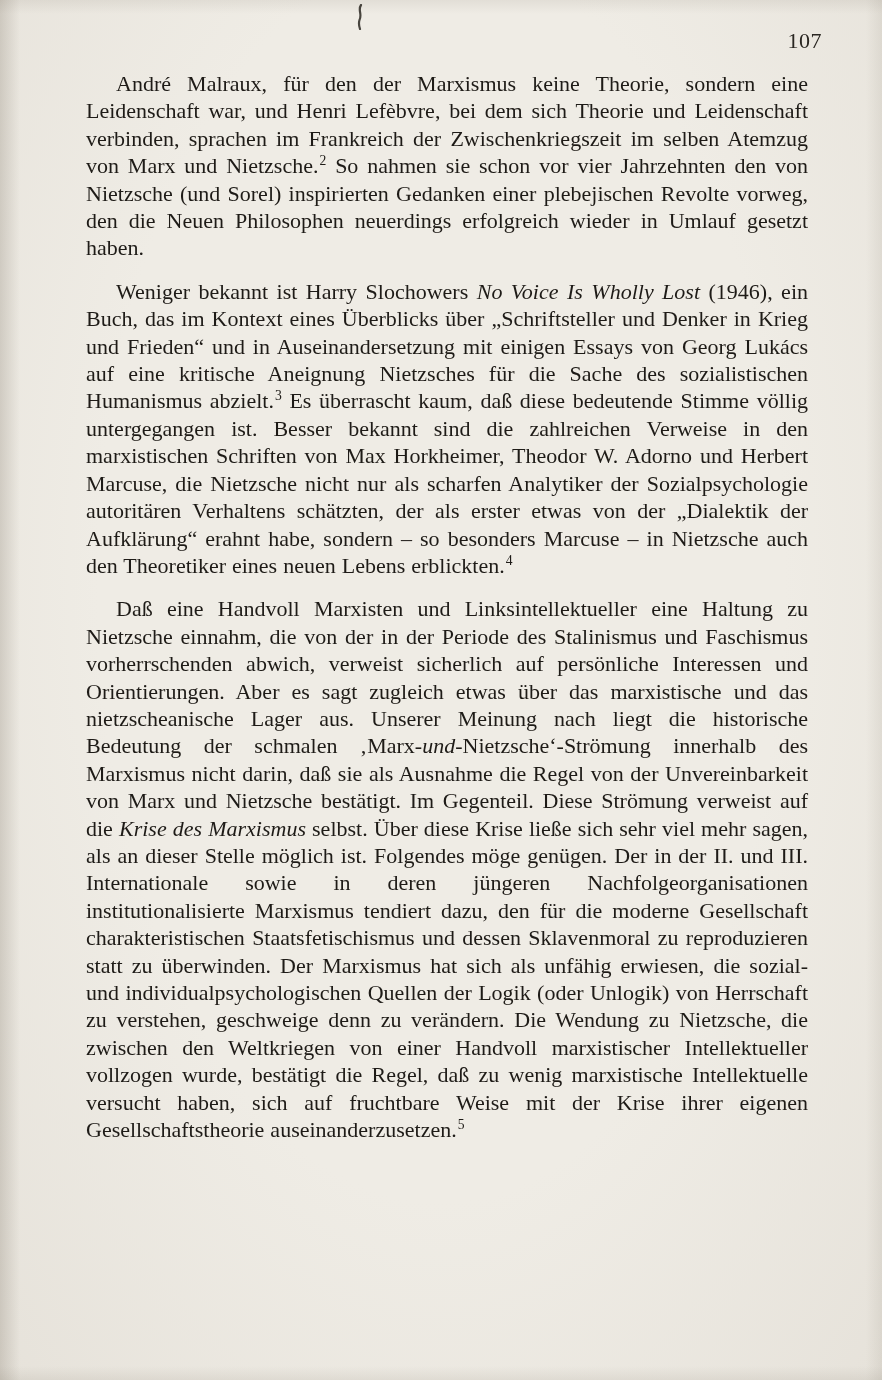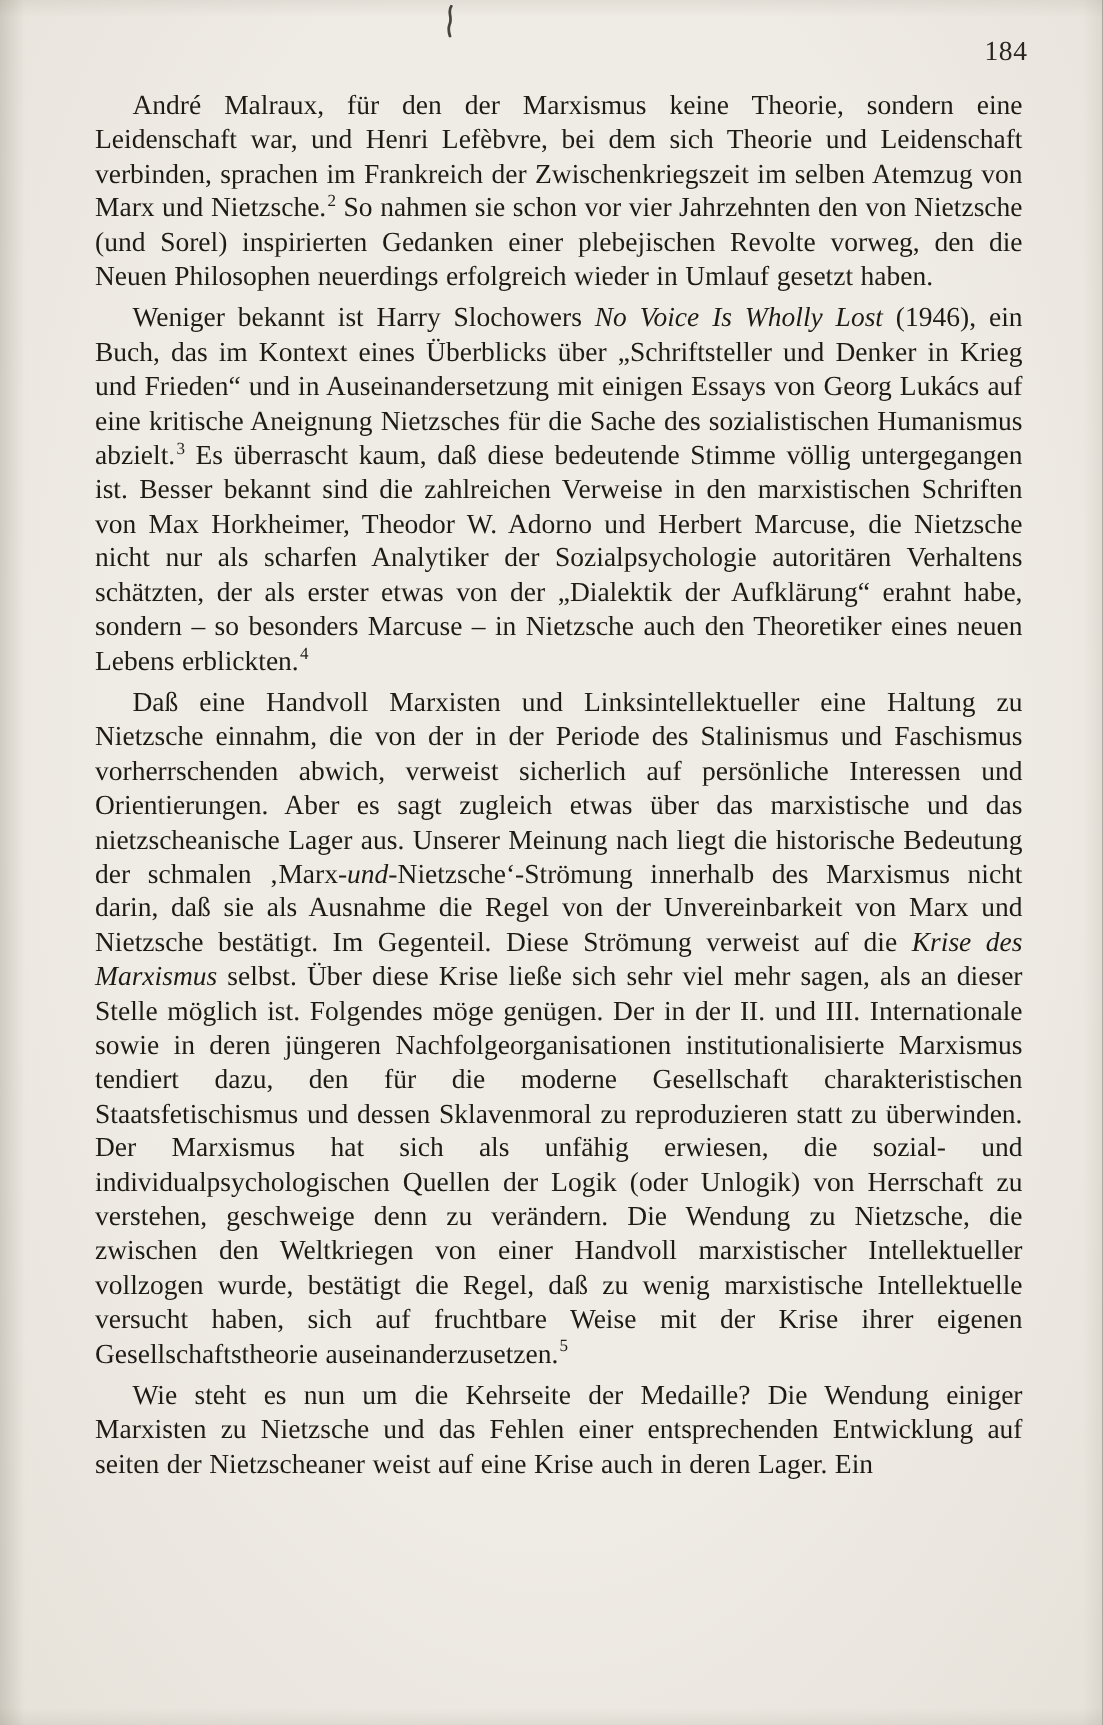--- a/index.html
+++ b/index.html
@@ -25,21 +25,21 @@
     overflow: hidden;
   }
   .page-header {
     text-align: right;
     font-size: 22px;
     letter-spacing: 0.5px;
     color: #2a2722;
     margin: 6px 2px 16px 0;
   }
   .page-body p.para {
-    margin: 6px;
+    margin: 16px;
     text-indent: 30px;
     text-align: justify;
     font-size: 22px;
     line-height: 27.4px;
     word-spacing: 0.5px;
   }
   .page-body p.para em {
   }
   .page-body p.para sup.fn {
     font-size: 0.62em;
@@ -62,23 +62,22 @@
 
 <div class="page">
 
   <span class="ink-mark">
     <svg width="12" height="26" viewBox="0 0 12 26" aria-hidden="true">
       <path d="M7,1 C3.5,6 8.5,10 5.5,16 C4.5,19 5,22 6,25" fill="none" stroke="#2b2822" stroke-width="2.2" stroke-linecap="round"></path>
     </svg>
   </span>
 
   <div class="page-header">
-    <span>184</span>
+    <span>107</span>
   </div>
 
   <div class="page-body">
       <p class="para"><span>André Malraux, für den der Marxismus keine Theorie, sondern eine Leidenschaft war, und Henri Lefèbvre, bei dem sich Theorie und Leidenschaft verbinden, sprachen im Frankreich der Zwischenkriegszeit im selben Atemzug von Marx und Nietzsche.</span><sup class="fn">2</sup><span> So nahmen sie schon vor vier Jahrzehnten den von Nietzsche (und Sorel) inspirierten Gedanken einer plebejischen Revolte vorweg, den die Neuen Philosophen neuerdings erfolgreich wieder in Umlauf gesetzt haben.</span></p>
       <p class="para"><span>Weniger bekannt ist Harry Slochowers </span><em>No Voice Is Wholly Lost</em><span> (1946), ein Buch, das im Kontext eines Überblicks über „Schriftsteller und Denker in Krieg und Frieden“ und in Auseinandersetzung mit einigen Essays von Georg Lukács auf eine kritische Aneignung Nietzsches für die Sache des sozialistischen Humanismus abzielt.</span><sup class="fn">3</sup><span> Es überrascht kaum, daß diese bedeutende Stimme völlig untergegangen ist. Besser bekannt sind die zahlreichen Verweise in den marxistischen Schriften von Max Horkheimer, Theodor W. Adorno und Herbert Marcuse, die Nietzsche nicht nur als scharfen Analytiker der Sozialpsychologie autoritären Verhaltens schätzten, der als erster etwas von der „Dialektik der Aufklärung“ erahnt habe, sondern – so besonders Marcuse – in Nietzsche auch den Theoretiker eines neuen Lebens erblickten.</span><sup class="fn">4</sup></p>
       <p class="para"><span>Daß eine Handvoll Marxisten und Linksintellektueller eine Haltung zu Nietzsche einnahm, die von der in der Periode des Stalinismus und Faschismus vorherrschenden abwich, verweist sicherlich auf persönliche Interessen und Orientierungen. Aber es sagt zugleich etwas über das marxistische und das nietzscheanische Lager aus. Unserer Meinung nach liegt die historische Bedeutung der schmalen ‚Marx-</span><em>und</em><span>-Nietzsche‘-Strömung innerhalb des Marxismus nicht darin, daß sie als Ausnahme die Regel von der Unvereinbarkeit von Marx und Nietzsche bestätigt. Im Gegenteil. Diese Strömung verweist auf die </span><em>Krise des Marxismus</em><span> selbst. Über diese Krise ließe sich sehr viel mehr sagen, als an dieser Stelle möglich ist. Folgendes möge genügen. Der in der II. und III. Internationale sowie in deren jüngeren Nachfolgeorganisationen institutionalisierte Marxismus tendiert dazu, den für die moderne Gesellschaft charakteristischen Staatsfetischismus und dessen Sklavenmoral zu reproduzieren statt zu überwinden. Der Marxismus hat sich als unfähig erwiesen, die sozial- und individualpsychologischen Quellen der Logik (oder Unlogik) von Herrschaft zu verstehen, geschweige denn zu verändern. Die Wendung zu Nietzsche, die zwischen den Weltkriegen von einer Handvoll marxistischer Intellektueller vollzogen wurde, bestätigt die Regel, daß zu wenig marxistische Intellektuelle versucht haben, sich auf fruchtbare Weise mit der Krise ihrer eigenen Gesellschaftstheorie auseinanderzusetzen.</span><sup class="fn">5</sup></p>
-      <p class="para"><span>Wie steht es nun um die Kehrseite der Medaille? Die Wendung einiger Marxisten zu Nietzsche und das Fehlen einer entsprechenden Entwicklung auf seiten der Nietzscheaner weist auf eine Krise auch in deren Lager. Ein</span></p>
     </div>
 
 </div>
 
 </body></html>

